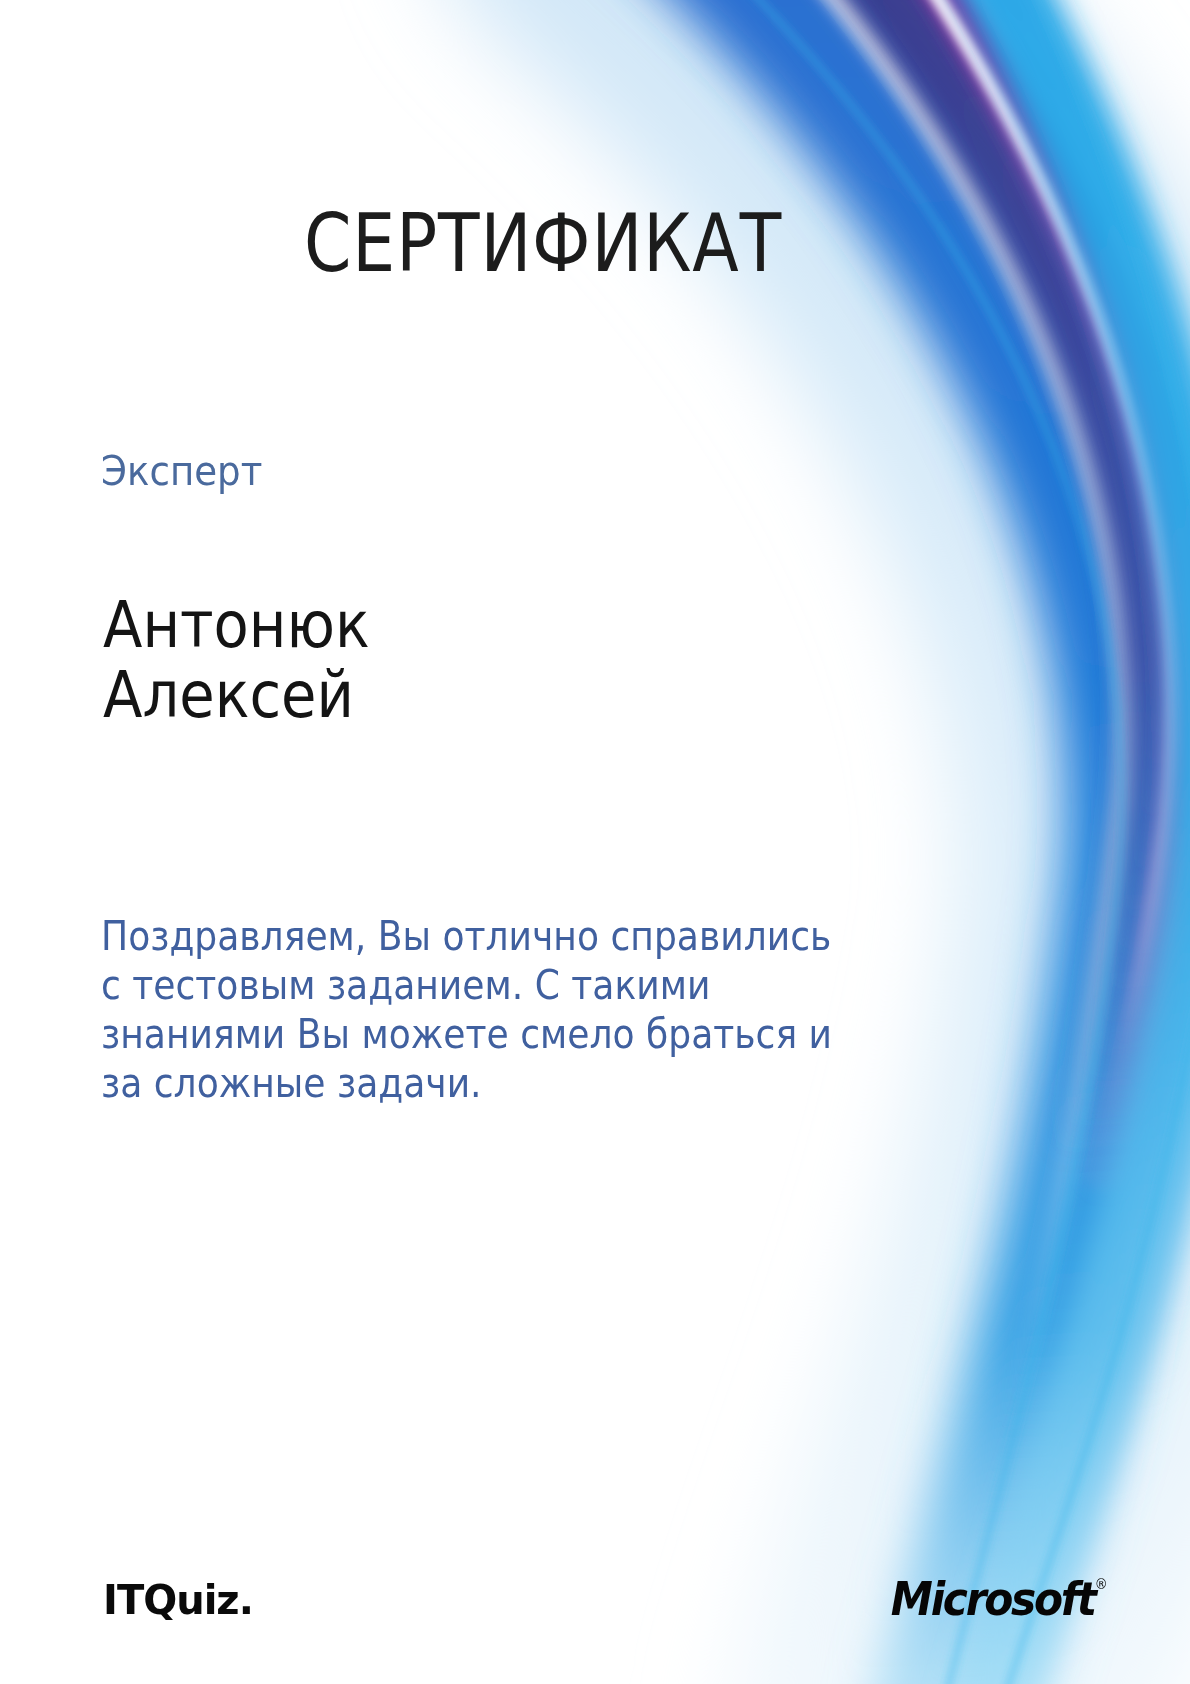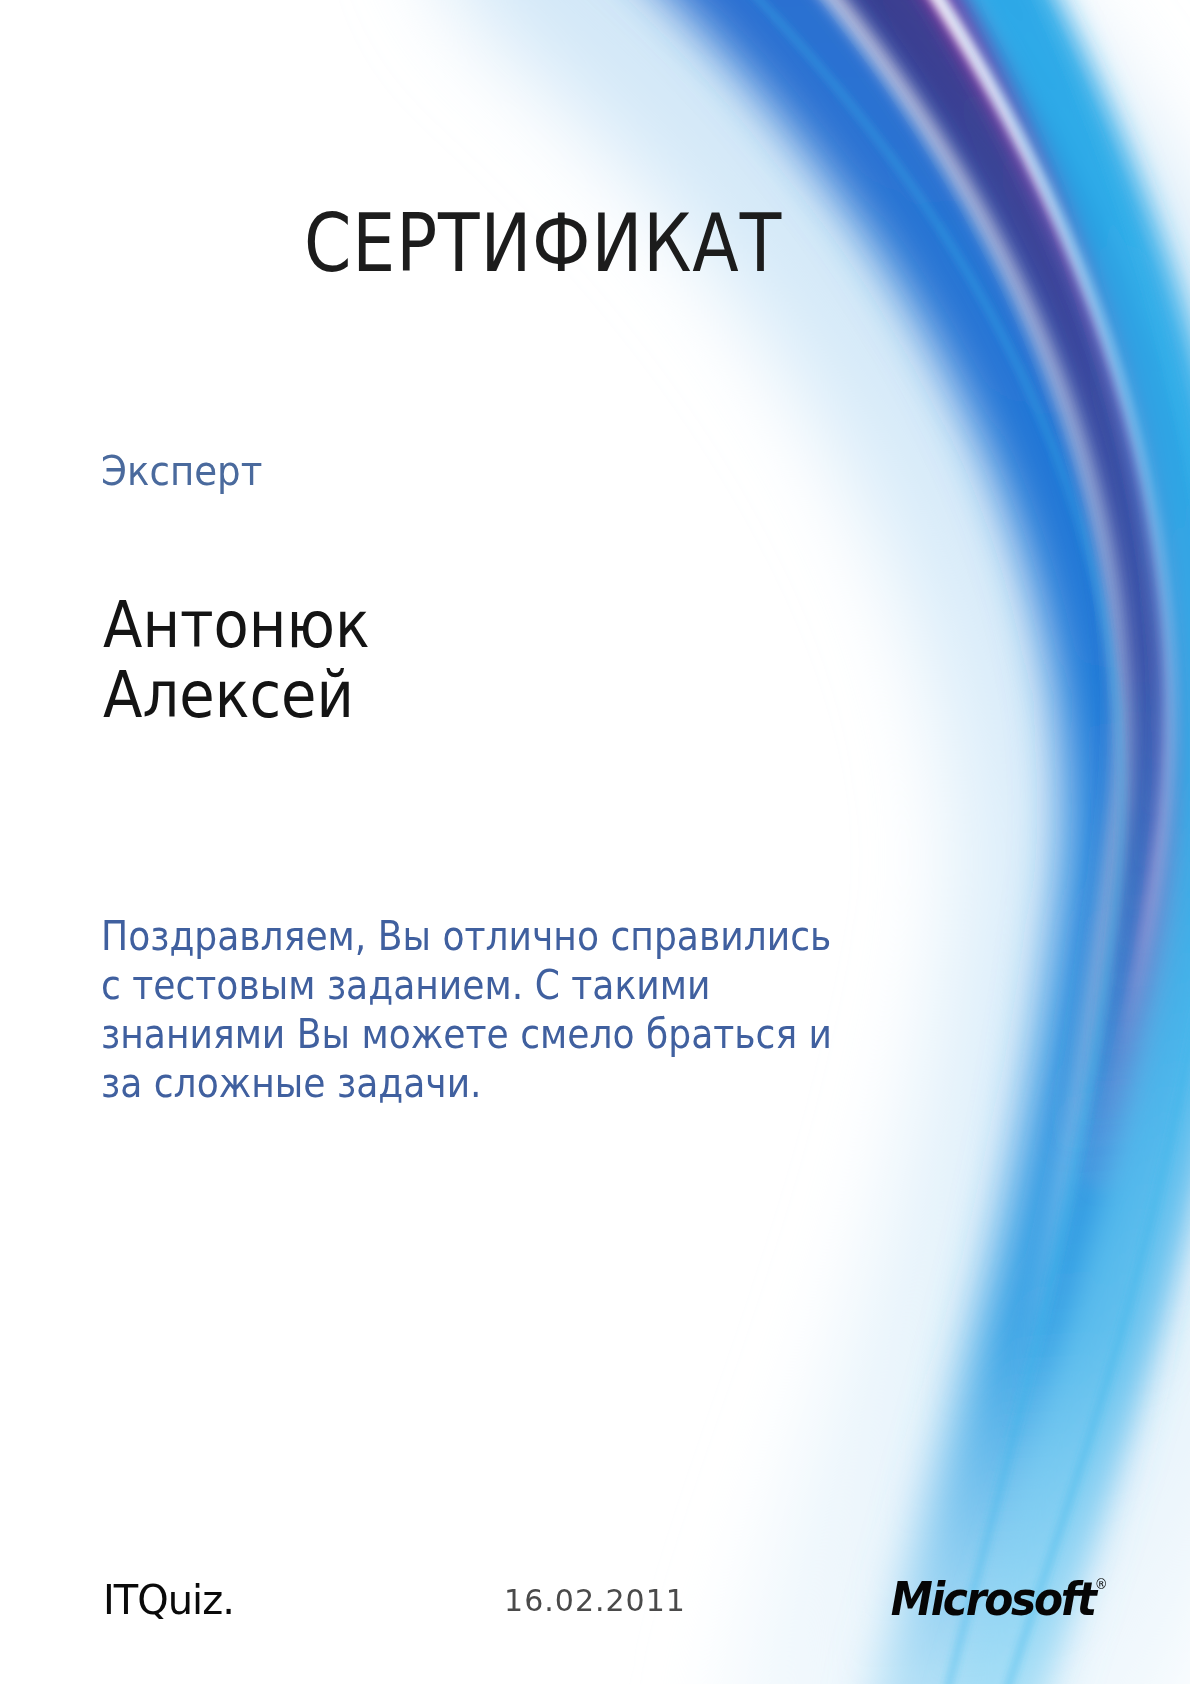--- a/index.html
+++ b/index.html
@@ -76,21 +76,21 @@
     transform: scaleX(0.88);
     transform-origin: 0 0;
     white-space: nowrap;
   }
   .footer-issuer {
     position: absolute;
     left: 103px;
     top: 1580px;
     font-size: 40px;
     line-height: 1;
-    font-weight: 400;
+    font-weight: 700;
     color: #0a0a0a;
     letter-spacing: -1px;
     white-space: nowrap;
   }
   .footer-date {
     position: absolute;
     left: 0;
     right: 0;
     top: 1586px;
     text-align: center;
@@ -211,18 +211,17 @@
 
     <div class="message">
       <div>Поздравляем, Вы отлично справились</div>
       <div>с тестовым заданием. С такими</div>
       <div>знаниями Вы можете смело браться и</div>
       <div>за сложные задачи.</div>
     </div>
 
     <div class="footer-issuer">ITQuiz.</div>
 
-    <div class="footer-date">16.02.2011</div>
 
     <div class="footer-brand"><span>Microsoft</span><span class="reg">®</span></div>
 
   </div>
 </div>
 
 </body></html>

